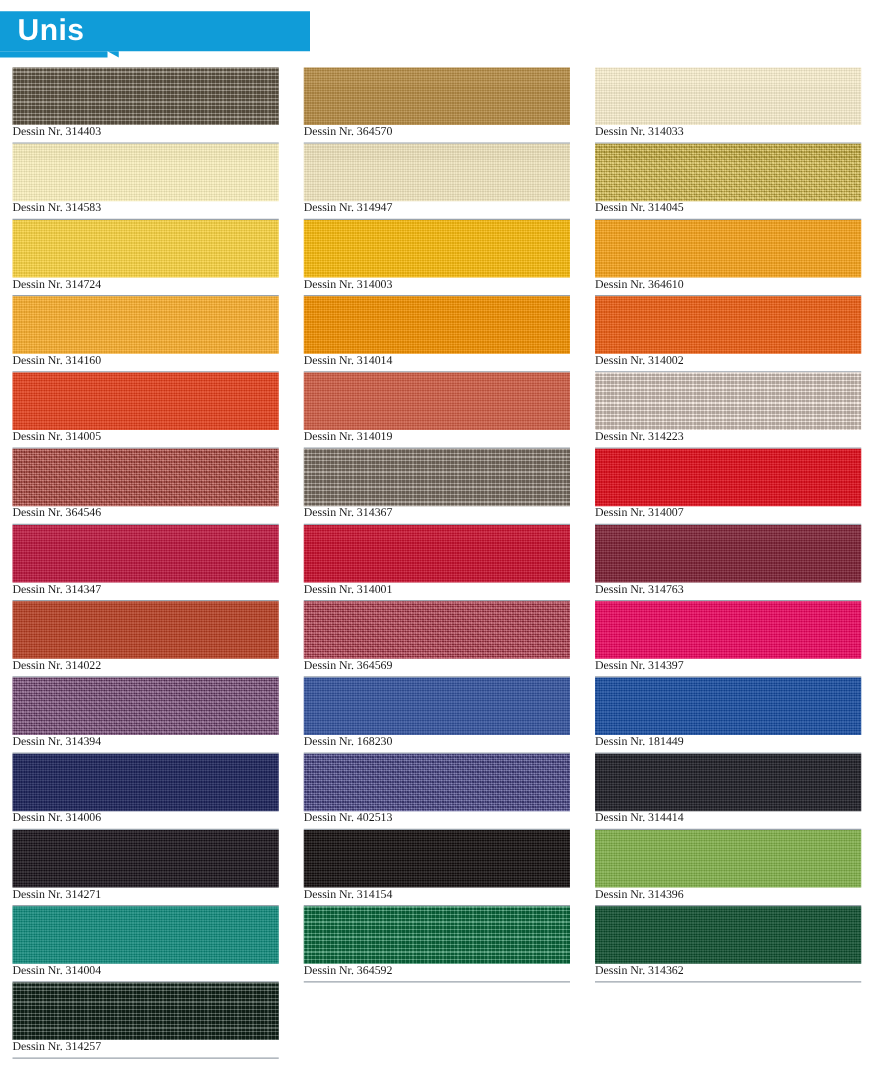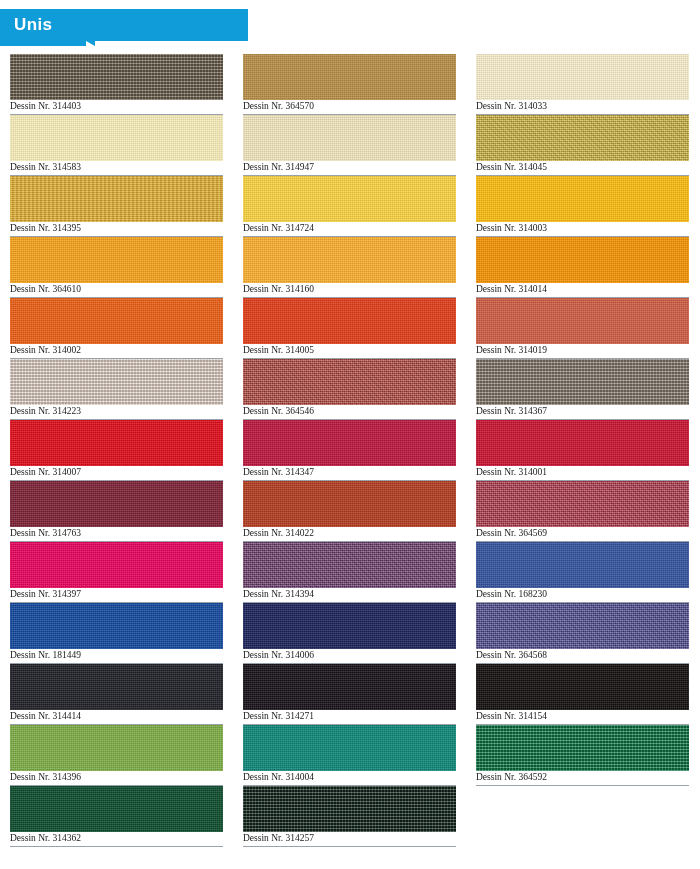--- a/index.html
+++ b/index.html
@@ -46,21 +46,21 @@
     border-style: solid;
     border-width: 5px 0 0 9px;
     border-color: var(--brand, #109cd8) transparent transparent transparent;
   }
   .banner-title {
     position: absolute;
     left: 14px;
     top: 13px;
     font-family: "Liberation Sans", sans-serif;
     font-weight: bold;
-    font-size: 17px;
+    font-size: 24px;
     letter-spacing: 0.4px;
     color: #ffffff;
     line-height: 24px;
   }
 
   
   .grid {
     position: absolute;
     left: 10px;
     top: 54px;
@@ -174,27 +174,20 @@
       <div class="rule"></div>
     </div>
     <div class="cell">
       <div class="swatch" style="background: rgb(212, 184, 60);">
         <div class="tex tex-melange"></div>
       </div>
       <div class="caption">Dessin Nr. 314045</div>
       <div class="rule"></div>
     </div>
     <div class="cell">
-      <div class="swatch" style="background: rgb(224, 174, 46);">
-        <div class="tex tex-slub"></div>
-      </div>
-      <div class="caption">Dessin Nr. 314395</div>
-      <div class="rule"></div>
-    </div>
-    <div class="cell">
       <div class="swatch" style="background: rgb(248, 210, 63);">
         <div class="tex tex-weave"></div>
       </div>
       <div class="caption">Dessin Nr. 314724</div>
       <div class="rule"></div>
     </div>
     <div class="cell">
       <div class="swatch" style="background: rgb(249, 187, 13);">
         <div class="tex tex-weave"></div>
       </div>
@@ -338,21 +331,21 @@
       <div class="swatch" style="background: rgb(27, 34, 89);">
         <div class="tex tex-weave"></div>
       </div>
       <div class="caption">Dessin Nr. 314006</div>
       <div class="rule"></div>
     </div>
     <div class="cell">
       <div class="swatch" style="background: rgb(74, 71, 143);">
         <div class="tex tex-melange"></div>
       </div>
-      <div class="caption">Dessin Nr. 364568</div>
+      <div class="caption">Dessin Nr. 402513</div>
       <div class="rule"></div>
     </div>
     <div class="cell">
       <div class="swatch" style="background: rgb(29, 29, 37);">
         <div class="tex tex-weave"></div>
       </div>
       <div class="caption">Dessin Nr. 314414</div>
       <div class="rule"></div>
     </div>
     <div class="cell">

